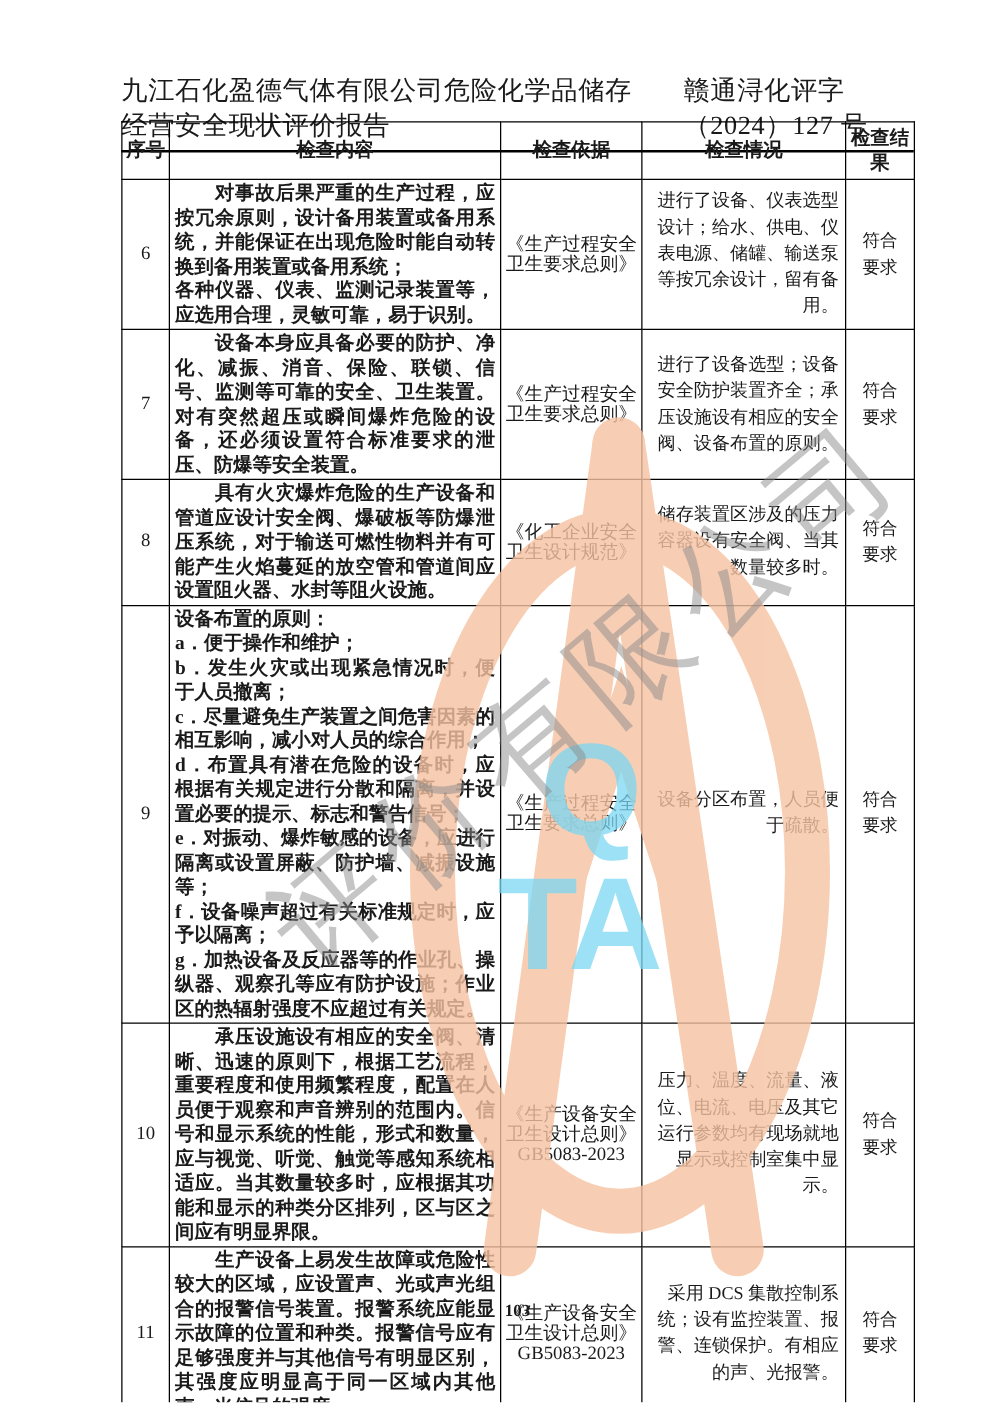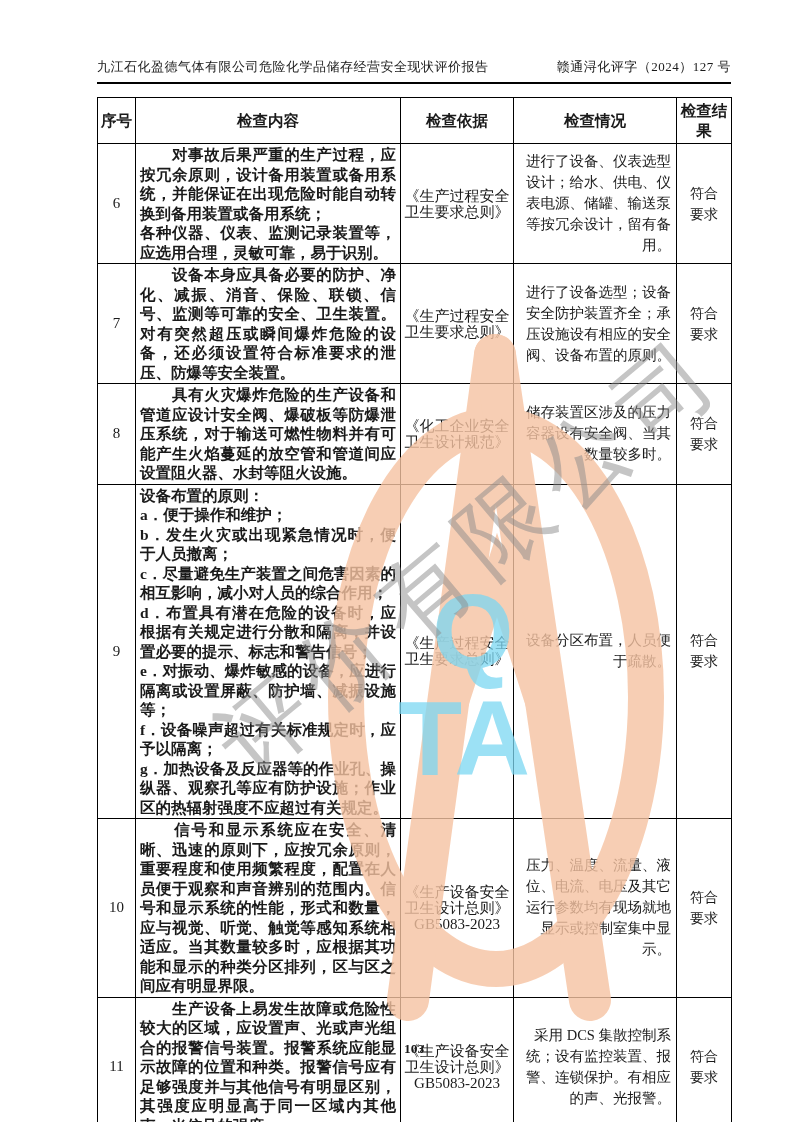--- a/index.html
+++ b/index.html
@@ -3,21 +3,21 @@
 <meta charset="utf-8">
 <style>
   * { margin:0; padding:0; box-sizing:border-box; }
   html,body { width:793px; height:1122px; background:#ffffff;
     font-family:"Liberation Serif","DejaVu Serif",serif; color:#1a1a1a; }
   .page { position:relative; width:793px; height:1122px; overflow:hidden; background:#fff; }
 
   
   .runhead { position:absolute; left:97px; top:58px; width:634px;
     display:flex; justify-content:space-between; 
-    border-bottom:2px solid #000; padding-bottom:6px; font-size:13px;gap:34px; }
+    border-bottom:2px solid #000; padding-bottom:6px; font-size:21px;gap:34px; }
   .runhead .rh-left { letter-spacing:0.5px; }
   .runhead .rh-right { letter-spacing:0.5px; }
 
   
   table.check { position:absolute; left:97px; top:97px; width:634px;
     border-collapse:collapse; table-layout:fixed; }
   td { border:1.5px solid #000; padding:1px 4px; vertical-align:middle; overflow:hidden; }
   col.c1 { width:38px; } col.c2 { width:265px; } col.c3 { width:113px; }
   col.c4 { width:163px; } col.c5 { width:55px; }
 
@@ -107,21 +107,21 @@
 e．对振动、爆炸敏感的设备，应进行隔离或设置屏蔽、防护墙、减振设施等；
 f．设备噪声超过有关标准规定时，应予以隔离；
 g．加热设备及反应器等的作业孔、操纵器、观察孔等应有防护设施；作业区的热辐射强度不应超过有关规定。</td>
         <td class="cbas">《生产过程安全卫生要求总则》</td>
         <td class="csit">设备分区布置，人员便于疏散。</td>
         <td class="cres"><span class="res">符合要求</span></td>
       </tr>
 
       <tr class="h10">
         <td class="cno">10</td>
-        <td class="ccon">　　信号和显示系统应在安全、清晰、迅速的原则下，应按冗余原则，重要程度和使用频繁程度，配置在人员便于观察和声音辨别的范围内。信号和显示系统的性能，形式和数量，应与视觉、听觉、触觉等感知系统相适应。当其数量较多时，应根据其功能和显示的种类分区排列，区与区之间应有明显界限。</td>
+        <td class="ccon">　　承压设施设有相应的安全阀、清晰、迅速的原则下，根据工艺流程，重要程度和使用频繁程度，配置在人员便于观察和声音辨别的范围内。信号和显示系统的性能，形式和数量，应与视觉、听觉、触觉等感知系统相适应。当其数量较多时，应根据其功能和显示的种类分区排列，区与区之间应有明显界限。</td>
         <td class="cbas">《生产设备安全卫生设计总则》
 GB5083-2023</td>
         <td class="csit">压力、温度、流量、液位、电流、电压及其它运行参数均有现场就地显示或控制室集中显示。</td>
         <td class="cres"><span class="res">符合要求</span></td>
       </tr>
 
       <tr class="h11">
         <td class="cno">11</td>
         <td class="ccon">　　生产设备上易发生故障或危险性较大的区域，应设置声、光或声光组合的报警信号装置。报警系统应能显示故障的位置和种类。报警信号应有足够强度并与其他信号有明显区别，其强度应明显高于同一区域内其他声、光信号的强度。</td>
         <td class="cbas">《生产设备安全卫生设计总则》

